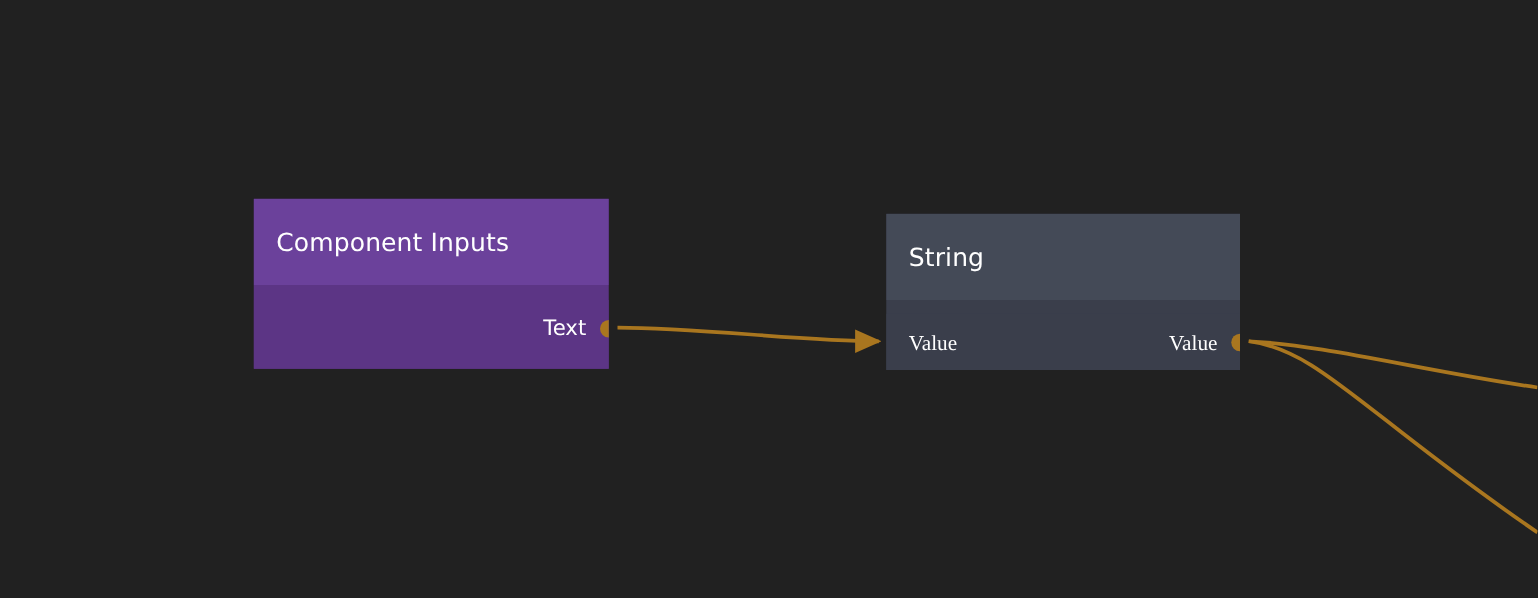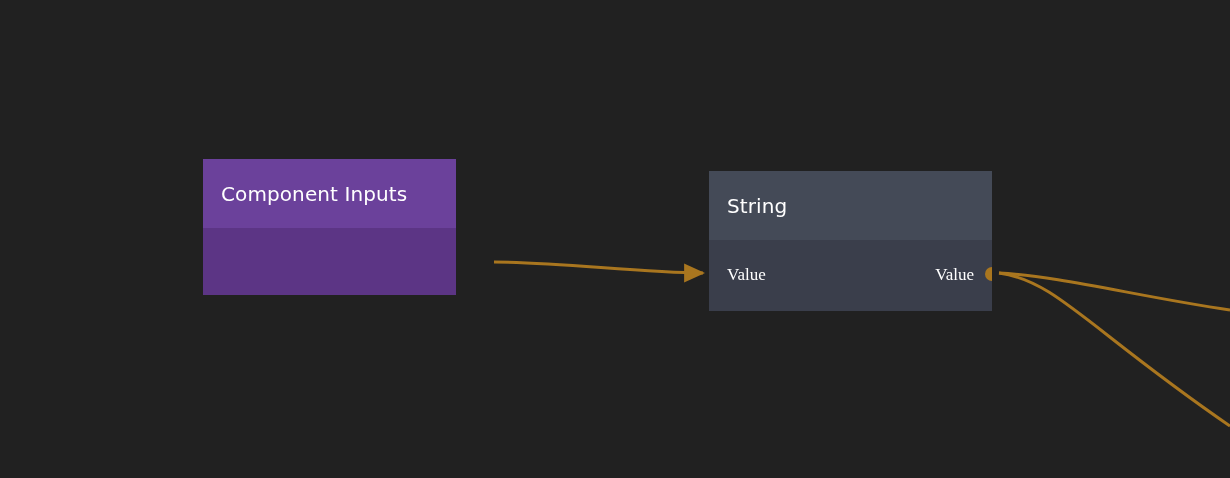--- a/index.html
+++ b/index.html
@@ -72,21 +72,21 @@
     width: 14px;
     height: 14px;
     border-radius: 50%;
     background: #a9761f;
   }
 
   
   #node-component-inputs {
     left: 203px;
     top: 159px;
-    width: 253px;
+    width: 284px;
     height: 136px;
     background: #5c3585;
   }
   #node-component-inputs .node-header {
     height: 69px;
     background: #6b419b;
     padding-left: 18px;
   }
   #node-component-inputs .node-body {
     height: 67px;
@@ -101,21 +101,21 @@
     right: -7px;
     top: 50%;
     transform: translateY(-50%);
   }
 
   
   #node-string {
     left: 709px;
     top: 171px;
     width: 283px;
-    height: 140px;
+    height: 125px;
     background: #3a3e4b;
   }
   #node-string .node-header {
     height: 69px;
     background: #444a57;
     padding-left: 18px;
   }
   #node-string .node-body {
     height: 68px;
     background: #3a3e4b;
@@ -148,20 +148,26 @@
 
     <path d="M 999 273 C 1060 276, 1140 297, 1230 310" fill="none" stroke="#a9761f" stroke-width="3"></path>
 
     <path d="M 999 273 C 1055 280, 1090 330, 1230 426" fill="none" stroke="#a9761f" stroke-width="3"></path>
   </svg>
 
   <div class="node" id="node-component-inputs">
     <div class="node-header">
       <span class="node-title">Component Inputs</span>
     </div>
+    <div class="node-body">
+      <div class="port-row">
+        <span class="port-label out">Text</span>
+        <span class="port-dot" id="port-dot-text"></span>
+      </div>
+    </div>
   </div>
 
   <div class="node" id="node-string">
     <div class="node-header">
       <span class="node-title">String</span>
     </div>
     <div class="node-body">
       <div class="port-row">
         <span class="port-label">Value</span>
         <span class="port-label out">Value</span>

